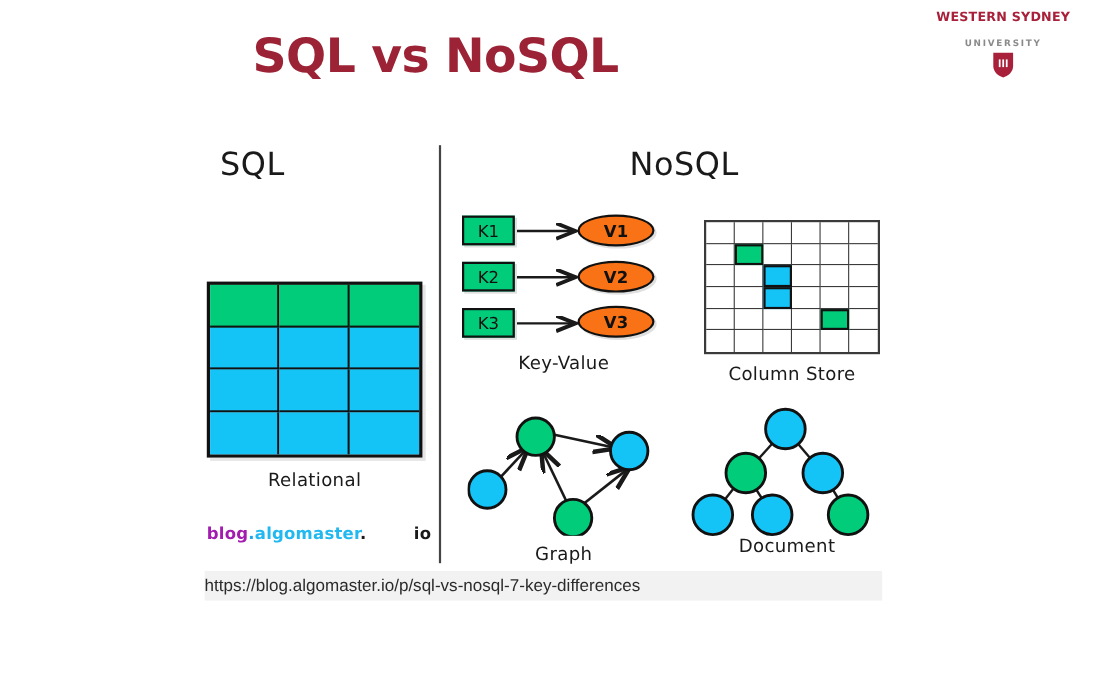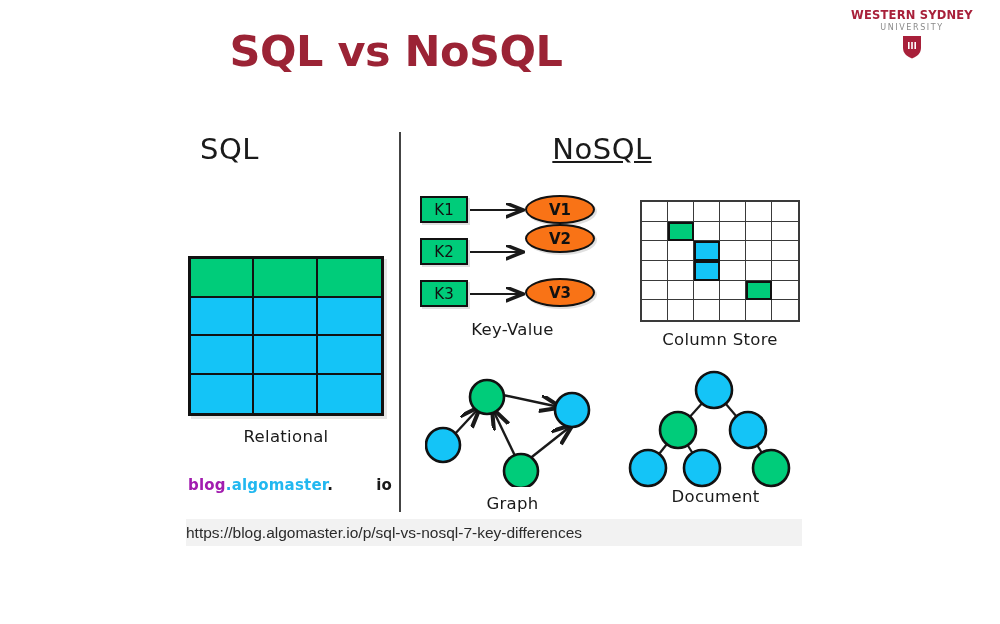--- a/index.html
+++ b/index.html
@@ -40,25 +40,25 @@
   #uni-logo .logo-line1 {
     font-family: "DejaVu Sans", sans-serif;
     font-weight: bold;
     font-size: 11.5px;
     letter-spacing: 0.2px;
     color: #A8203A;
     white-space: nowrap;
   }
   #uni-logo .logo-line2 {
     font-family: "DejaVu Sans", sans-serif;
-    font-weight: normal;
+    font-weight: bold;
     font-size: 8px;
     letter-spacing: 1.6px;
     color: #8a8a8a;
-    margin-top: 1px;
+    margin-top: 13px;
     white-space: nowrap;
   }
   #uni-logo .logo-shield {
     margin: 3px auto 0 auto;
     width: 20px;
     height: 24px;
   }
 
   
   #divider {
@@ -72,21 +72,21 @@
 
   
   .section-heading {
     position: absolute;
     font-family: "DejaVu Sans", sans-serif;
     font-size: 29px;
     color: #1a1a1a;
     letter-spacing: 0.5px;
   }
   #heading-sql  { left: 200px; top: 132px; width: 160px; }
-  #heading-nosql{ left: 512px; top: 132px; width: 180px; text-align: center; text-decoration: underline; }
+  #heading-nosql{ left: 532px; top: 132px; width: 180px; text-align: center; }
 
   
   .caption {
     position: absolute;
     font-family: "DejaVu Sans", sans-serif;
     font-size: 16.5px;
     color: #1a1a1a;
     text-align: center;
     letter-spacing: 0.3px;
   }
@@ -252,21 +252,21 @@
 <div id="watermark">
   <span class="wm-blog">blog</span><span class="wm-dot1">.</span><span class="wm-algomaster">algomaster</span><span class="wm-dot2">.</span><span class="wm-io">io</span>
 </div>
 
 <div id="keyvalue">
   <div class="kv-key" style="left:0px;  top:0px;">K1</div>
   <div class="kv-key" style="left:0px;  top:42px;">K2</div>
   <div class="kv-key" style="left:0px;  top:84px;">K3</div>
 
   <div class="kv-val" style="left:105px; top:-1px;">V1</div>
-  <div class="kv-val" style="left:105px; top:28px;">V2</div>
+  <div class="kv-val" style="left:105px; top:41px;">V2</div>
   <div class="kv-val" style="left:105px; top:82px;">V3</div>
 
   <svg width="180" height="120" style="position:absolute;left:0;top:0;">
     <defs>
       <marker id="kvarrow" markerWidth="9" markerHeight="9" refX="7" refY="3.2" orient="auto">
         <path d="M0,0 L8,3.2 L0,6.4" fill="none" stroke="#1a1a1a" stroke-width="1.6"></path>
       </marker>
     </defs>
     <line x1="50" y1="14" x2="101" y2="14" stroke="#1a1a1a" stroke-width="2.2" marker-end="url(#kvarrow)"></line>
     <line x1="50" y1="56" x2="101" y2="56" stroke="#1a1a1a" stroke-width="2.2" marker-end="url(#kvarrow)"></line>

